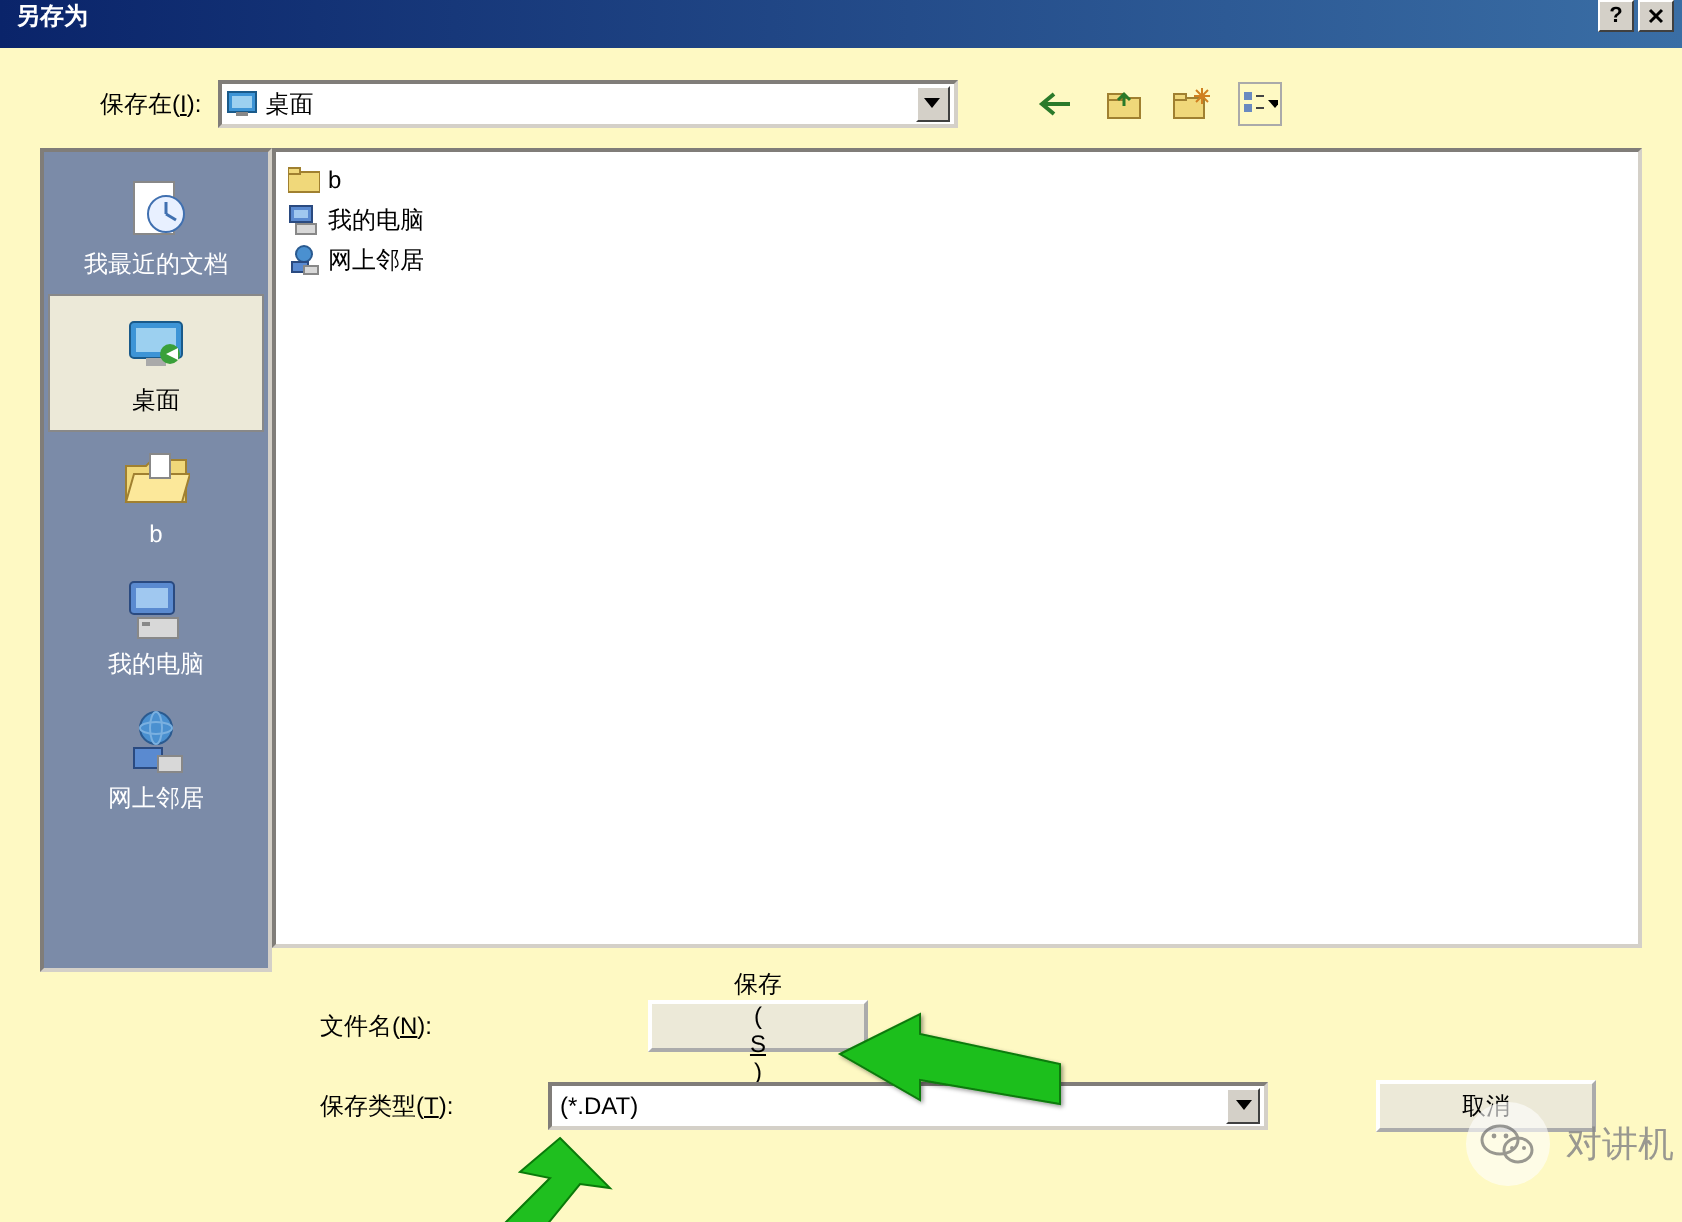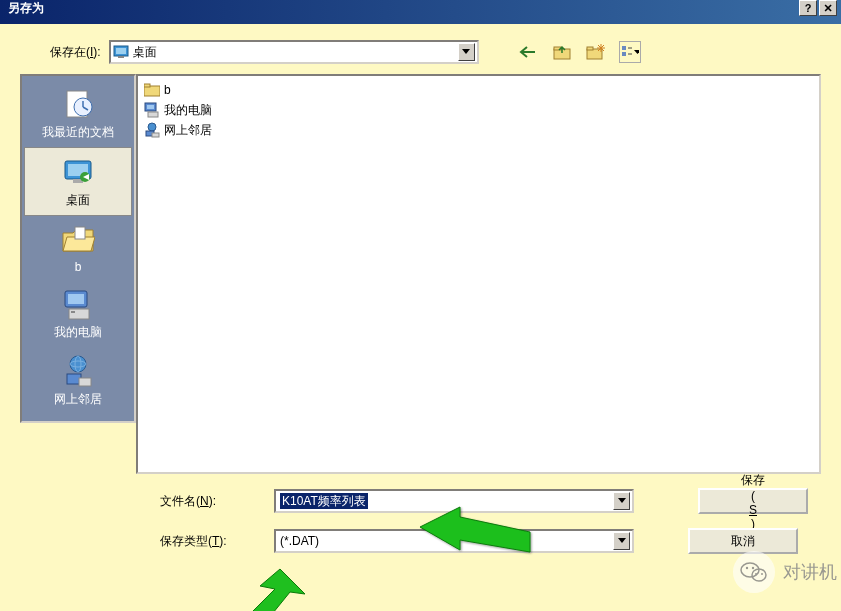--- a/index.html
+++ b/index.html
@@ -71,21 +71,21 @@
       gap: 0;
       margin-top: 2px;
     }
     .places-bar {
       width: 116px;
       background: #7b8ba8;
       border: 2px inset #d4d0c8;
       display: flex;
       flex-direction: column;
       padding: 4px 2px;
-      height: 349px;
+      height: 412px;
     }
     .place-item {
       display: flex;
       flex-direction: column;
       align-items: center;
       padding: 6px 2px;
       color: #fff;
       cursor: pointer;
       text-align:center;
     }
@@ -330,28 +330,20 @@
         <span>网上邻居</span>
       </div>
     </div>
   </div>
 
   <div class="bottom-area">
     <div class="bottom-row">
       <span class="bottom-label">
         <span>文件名</span>(<u class="accel">N</u>):
       </span>
-      <div class="bottom-combo">
-        <span class="combo-text"><span class="selected-text">K10AT频率列表</span></span>
-        <div class="combo-arrow">
-          <svg width="8" height="6">
-              <polygon points="0,0 8,0 4,5" fill="#000"></polygon>
-            </svg>
-        </div>
-      </div>
       <div class="action-btn" style="margin-left:50px;flex-direction:column;">
         <span>保存</span>(<u class="accel">S</u>)
       </div>
     </div>
     <div class="bottom-row">
       <span class="bottom-label">
         <span>保存类型</span>(<u class="accel">T</u>):
       </span>
       <div class="bottom-combo">
         <span class="combo-text">(*.DAT)</span>

